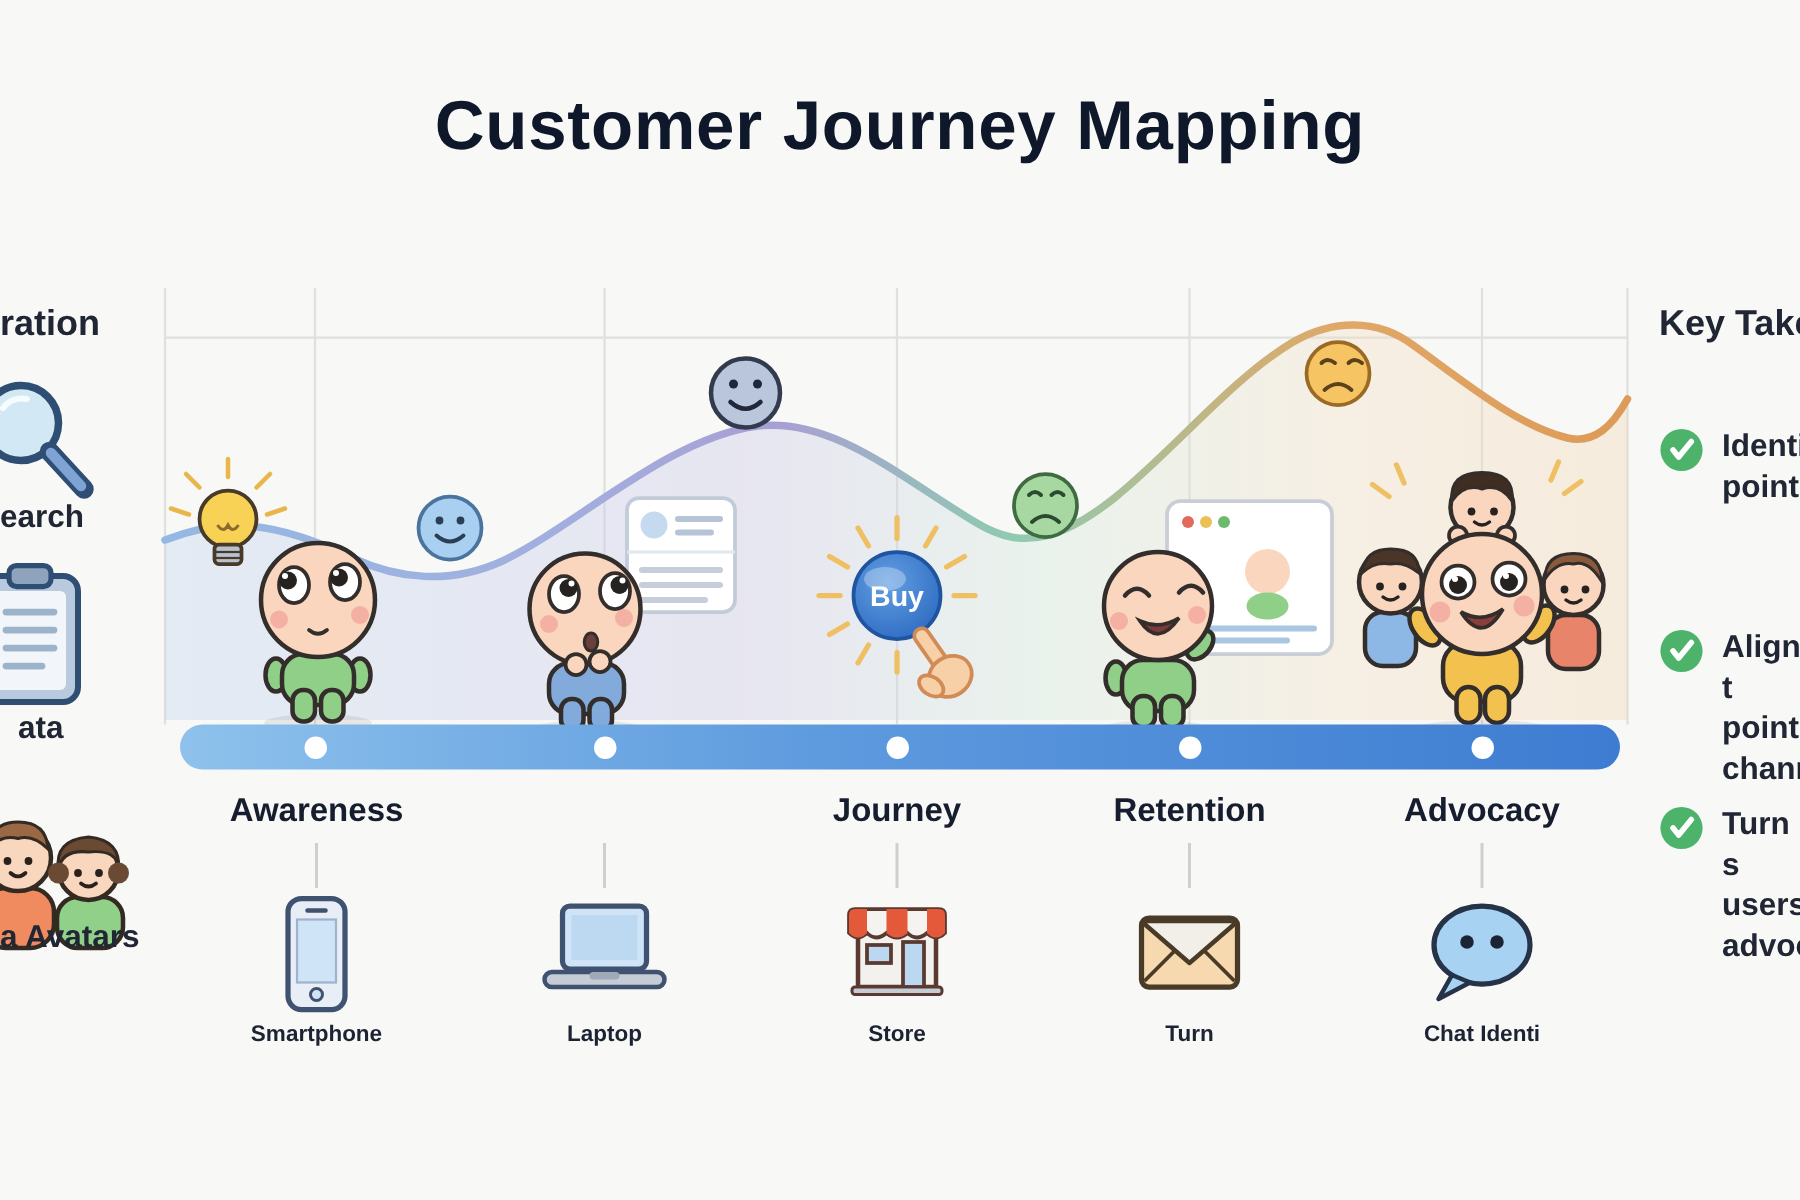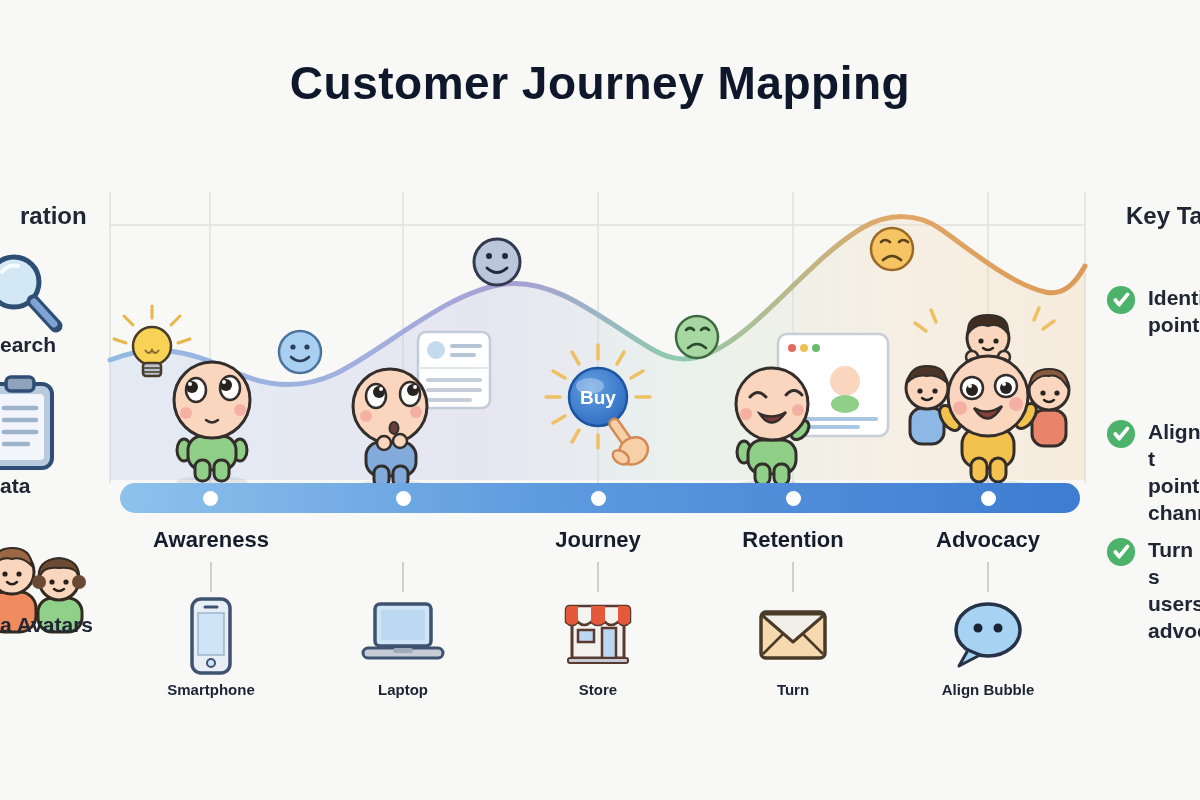--- a/index.html
+++ b/index.html
@@ -13,21 +13,21 @@
   .timeline-bar{left:120px;top:483px;width:960px;height:30px;border-radius:16px;
       background:linear-gradient(90deg,#8ec2ec 0%,#5d9ade 45%,#3e7cd2 100%);}
   .tl-dot{position:absolute;top:7.5px;width:15px;height:15px;border-radius:50%;background:#fff;}
   .stage-label{top:527px;transform:translateX(-50%);font-size:22px;font-weight:700;
       color:#161d2e;white-space:nowrap;}
   .stem{top:562px;width:2px;height:30px;background:#cfcfcc;}
   .chan-label{top:681px;transform:translateX(-50%);font-size:15px;font-weight:600;
       color:#1c2433;white-space:nowrap;}
   .chan-icon{top:596px;transform:translateX(-50%);}
   
-  .side-heading{font-size:24px;font-weight:800;color:#202634;white-space:nowrap;padding-left:20px;}
+  .side-heading{font-size:24px;font-weight:800;color:#202634;white-space:nowrap;}
   .side-label{font-size:21px;font-weight:600;color:#202634;white-space:nowrap;text-align:right;}
   .takeaway{left:1106px;display:flex;align-items:flex-start;gap:12px;}
   .takeaway .txt{font-size:21px;font-weight:600;line-height:27px;color:#202634;
       white-space:pre-line;}
   .takeaway svg{margin-top:1px;flex:0 0 auto;}
 </style>
 </head>
 <body>
 
 <div class="scene">
@@ -315,21 +315,21 @@
     <ellipse cx="48" cy="34" rx="32" ry="26" fill="#a8d2f2" stroke="#253248" stroke-width="3.5"></ellipse>
     <path d="M28,54 L19,70 L40,59 Z" fill="#a8d2f2" stroke="#253248" stroke-width="3" stroke-linejoin="round"></path>
     <circle cx="38" cy="32" r="4.5" fill="#1b2434"></circle>
     <circle cx="58" cy="32" r="4.5" fill="#1b2434"></circle>
   </svg>
 
   <div class="abs chan-label" style="left:211px">Smartphone</div>
   <div class="abs chan-label" style="left:403px">Laptop</div>
   <div class="abs chan-label" style="left:598px">Store</div>
   <div class="abs chan-label" style="left:793px">Turn</div>
-  <div class="abs chan-label" style="left:988px">Align Bubble</div>
+  <div class="abs chan-label" style="left:988px">Chat Identi</div>
 
   <div class="abs side-heading" style="left:0;top:202px">ration</div>
 
   <svg class="abs" style="left:-18px;top:248px" width="100" height="100" viewBox="0 0 100 100">
     <circle cx="32" cy="34" r="25" fill="#d2e9f5" stroke="#2f4e74" stroke-width="5"></circle>
     <path d="M20,24 q6,-8 16,-6" fill="none" stroke="#ffffff" stroke-width="4" stroke-linecap="round" opacity="0.8"></path>
     <line x1="51" y1="53" x2="74" y2="78" stroke="#2f4e74" stroke-width="13" stroke-linecap="round"></line>
     <line x1="52" y1="54" x2="72" y2="76" stroke="#7fa3d4" stroke-width="7" stroke-linecap="round"></line>
   </svg>
   <div class="abs side-label" style="left:0;top:333px">earch</div>
@@ -338,21 +338,21 @@
     <rect x="8" y="10" width="64" height="84" rx="10" fill="#b9cadf" stroke="#2f4e74" stroke-width="4"></rect>
     <rect x="16" y="20" width="48" height="66" rx="4" fill="#f2f6fa"></rect>
     <rect x="26" y="3" width="28" height="14" rx="5" fill="#8fa3bc" stroke="#2f4e74" stroke-width="3.5"></rect>
     <g stroke="#9db3cc" stroke-width="4.5" stroke-linecap="round">
       <line x1="24" y1="34" x2="56" y2="34"></line>
       <line x1="24" y1="46" x2="56" y2="46"></line>
       <line x1="24" y1="58" x2="56" y2="58"></line>
       <line x1="24" y1="70" x2="48" y2="70"></line>
     </g>
   </svg>
-  <div class="abs side-label" style="left:0;top:474px">ata</div>
+  <div class="abs side-label" style="left:12px;top:474px">ata</div>
 
   <svg class="abs" style="left:-14px;top:536px" width="120" height="100" viewBox="0 0 120 100">
     <rect x="2" y="56" width="48" height="40" rx="16" fill="#f08a5f" stroke="#332a22" stroke-width="3"></rect>
     <circle cx="26" cy="36" r="22" fill="#f9d7be" stroke="#332a22" stroke-width="3"></circle>
     <path d="M6,30 Q8,12 26,12 Q45,12 46,30 Q36,20 26,23 Q15,20 6,30 Z" fill="#9a6844" stroke="#332a22" stroke-width="2"></path>
     <circle cx="19" cy="38" r="2.6" fill="#2a211c"></circle>
       <circle cx="33" cy="38" r="2.6" fill="#2a211c"></circle>
     <path d="M21,46 q5,4.5 10,0" fill="none" stroke="#2a211c" stroke-width="2.5" stroke-linecap="round"></path>
     <rect x="52" y="62" width="44" height="34" rx="14" fill="#90d089" stroke="#332a22" stroke-width="3"></rect>
     <circle cx="73" cy="44" r="20" fill="#f9d7be" stroke="#332a22" stroke-width="3"></circle>

